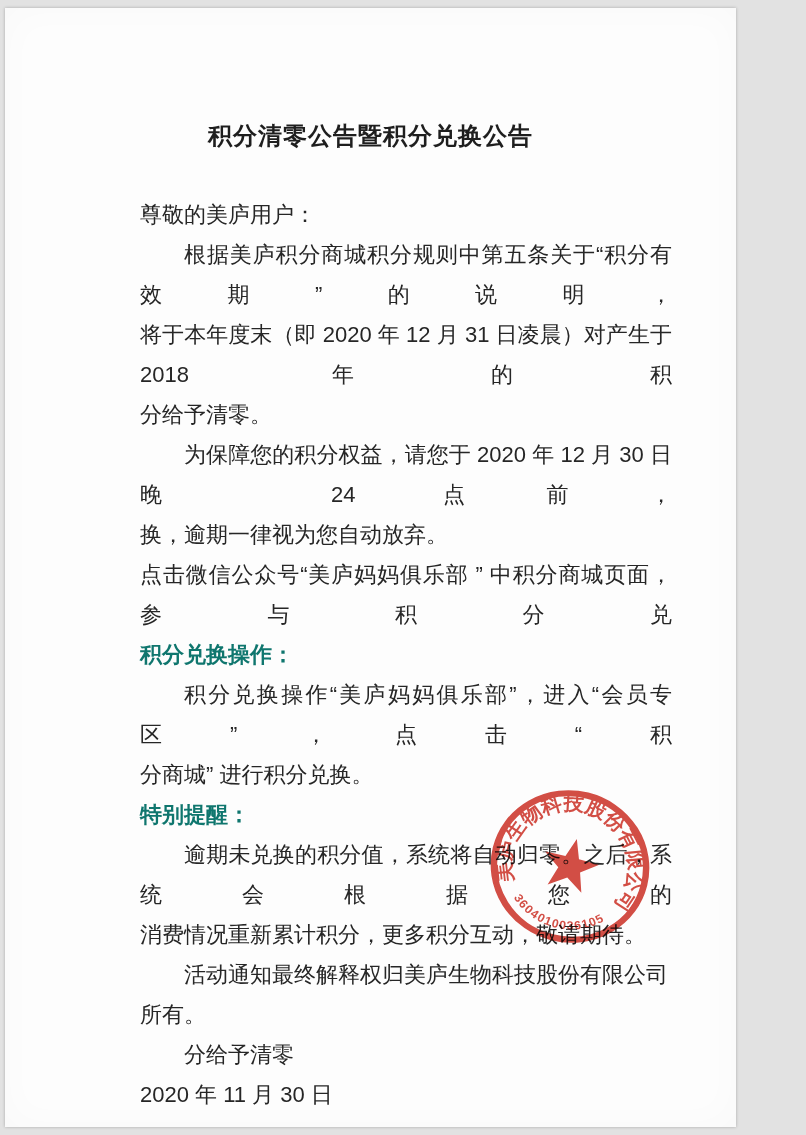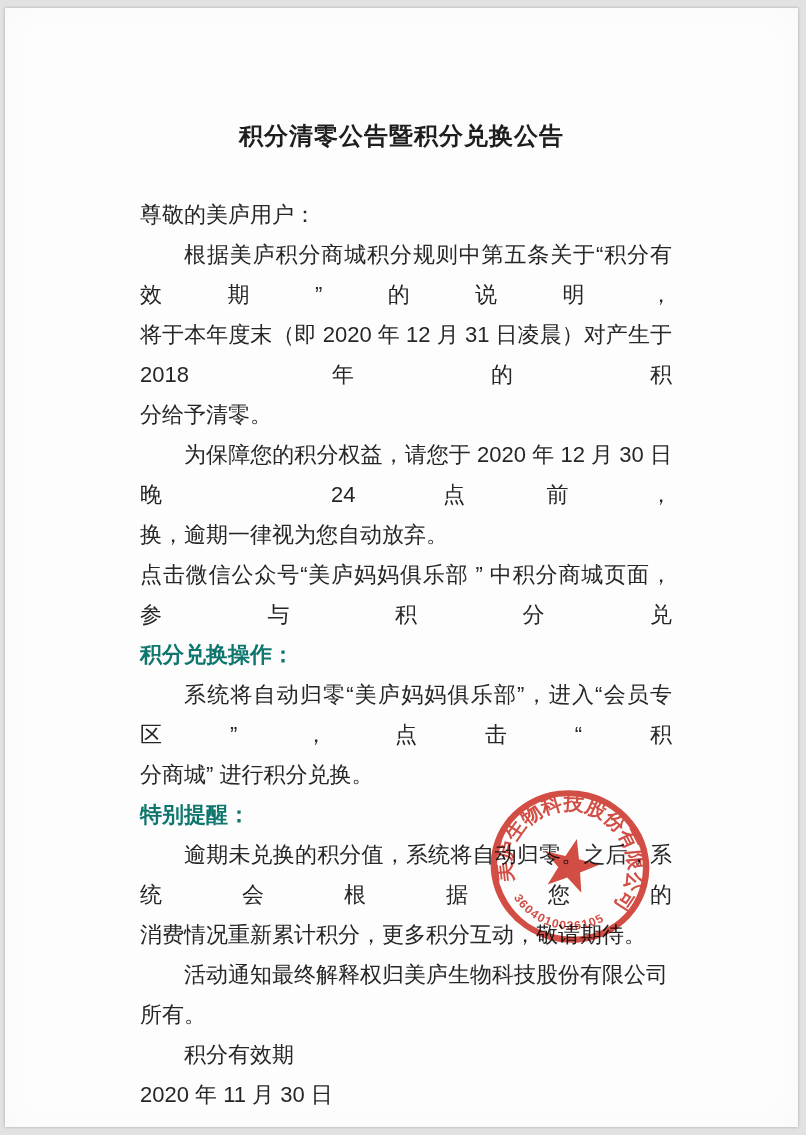--- a/index.html
+++ b/index.html
@@ -2,21 +2,21 @@
 <html><head>
 <meta charset="utf-8">
 <style>
   html,body{margin:0;padding:0;}
   body{
     width:806px;height:1135px;position:relative;overflow:hidden;
     background:#e2e2e2;
     font-family:"Liberation Sans",sans-serif;
   }
   .paper{
-    position:absolute;left:5px;top:8px;width:793px;height:1119px;
+    position:absolute;left:5px;top:8px;width:731px;height:1119px;
     background:#fdfdfd;
     box-shadow:0 0 3px rgba(0,0,0,.25), inset 0 0 40px rgba(0,0,0,.02);
   }
   .doc-title{
     margin:110px 0 0 0;
     text-align:center;
     font-size:24px;line-height:36px;font-weight:700;
     color:#1e1e1e;letter-spacing:1px;
   }
   .content{
@@ -45,27 +45,27 @@
 
   <div class="content">
     <div class="line">尊敬的美庐用户：</div>
     <div class="line indent fill">根据美庐积分商城积分规则中第五条关于“积分有效期”的说明，</div>
     <div class="line fill">将于本年度末（即 2020 年 12 月 31 日凌晨）对产生于 2018 年的积</div>
     <div class="line">分给予清零。</div>
     <div class="line indent fill">为保障您的积分权益，请您于 2020 年 12 月 30 日晚 24 点前，</div>
     <div class="line">换，逾期一律视为您自动放弃。</div>
     <div class="line fill">点击微信公众号“美庐妈妈俱乐部 ” 中积分商城页面，参与积分兑</div>
     <div class="line bold">积分兑换操作：</div>
-    <div class="line indent fill">系统将自动归零“美庐妈妈俱乐部”，进入“会员专区”，点击“积</div>
+    <div class="line indent fill">积分兑换操作“美庐妈妈俱乐部”，进入“会员专区”，点击“积</div>
     <div class="line">分商城” 进行积分兑换。</div>
     <div class="line bold">特别提醒：</div>
     <div class="line indent fill">逾期未兑换的积分值，系统将自动归零。之后，系统会根据您的</div>
     <div class="line">消费情况重新累计积分，更多积分互动，敬请期待。</div>
     <div class="line indent">活动通知最终解释权归美庐生物科技股份有限公司所有。</div>
-    <div class="line indent">积分有效期</div>
+    <div class="line indent">分给予清零</div>
     <div class="line date-line">2020 年 11 月 30 日</div>
   </div>
 
   <div class="stamp">
     <svg viewBox="0 0 200 200" preserveAspectRatio="none">
       <defs>
         <path id="arc-top" d="M 41 141.3 A 72 72 0 1 1 159 141.3" fill="none"></path>
         <path id="arc-bottom" d="M 34.5 145.9 A 80 80 0 0 0 165.5 145.9" fill="none"></path>
       </defs>
       <circle cx="100" cy="100" r="93" fill="none" stroke="#d03a30" stroke-width="8"></circle>

